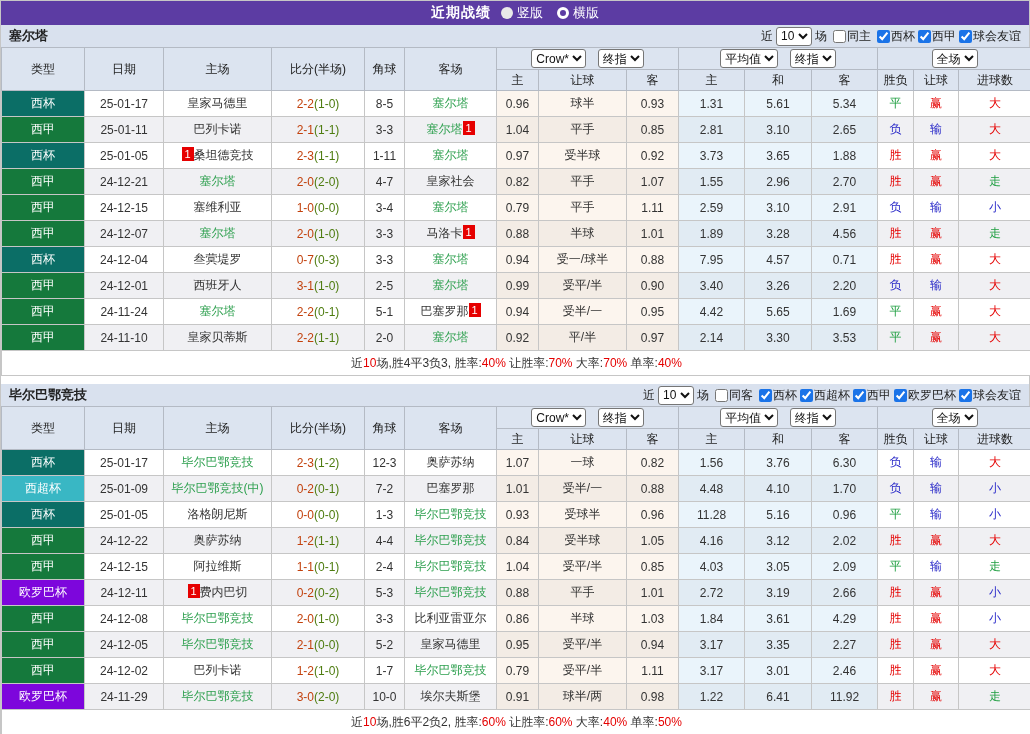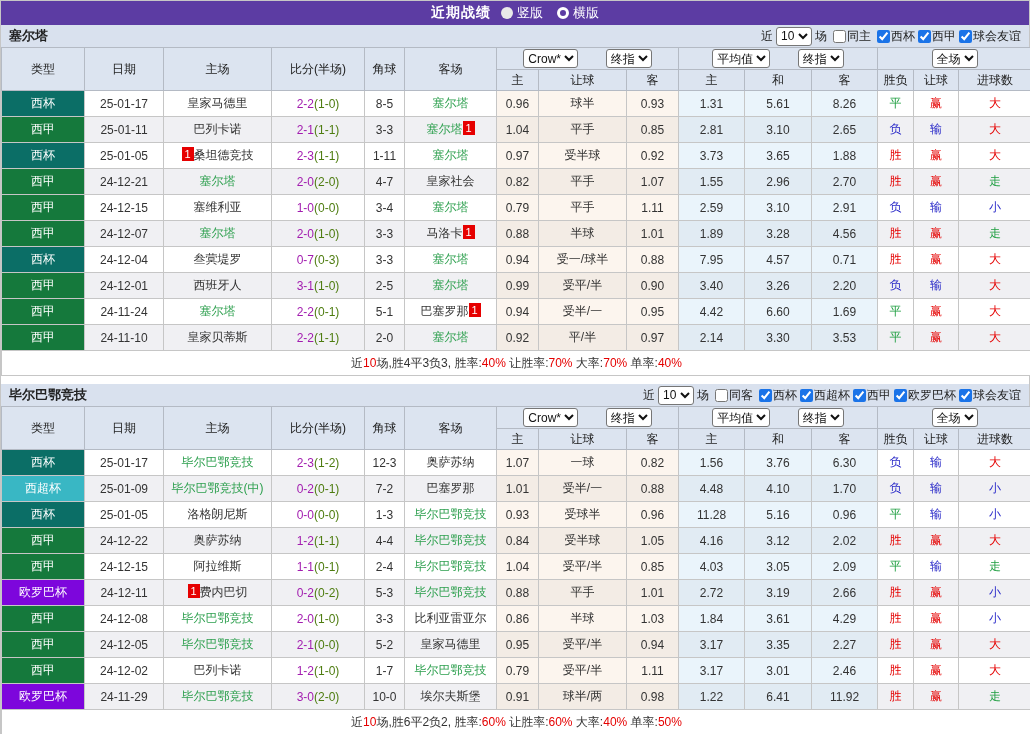--- a/index.html
+++ b/index.html
@@ -14,30 +14,30 @@
 .section{width:100%}
 .section.second{margin-top:8px}
 .filterbar{height:22px;background:#D9E1EE;display:flex;align-items:center;font-size:12px;color:#222;padding:0 8px}
 .team-title{font-weight:bold;font-size:13px;color:#222}
 .filters{margin-left:auto;display:flex;align-items:center;gap:3px}
 .filters label{display:flex;align-items:center;cursor:pointer}
 .filters input[type=checkbox]{width:13px;height:13px;accent-color:#1a73e8;margin:0 1px 0 3px}
 select{font-size:12px;height:19px;background:#fff;border:1px solid #767676;border-radius:3px;color:#111}
 table{border-collapse:collapse;table-layout:fixed;width:1030px;font-size:12px;background:#fff}
 th{background:#DCE4F0;border:1px solid #b4bac4;font-weight:normal;color:#222;height:21px;padding:1px;overflow:hidden;white-space:nowrap}
-th select{margin:0 12px}
+th select{margin:0 4px}
 td{border:1px solid #c6c6c6;text-align:center;height:26px;color:#333;overflow:hidden;white-space:nowrap;padding:0 1px}
 tr.even td{background:#F0F0F3}
 td.c1{background:#FCF5EE}
 tr.even td.c1{background:#F3ECE5}
 td.c2{background:#EAF4FB}
 tr.even td.c2{background:#E1EBF3}
 td.type{color:#fff}
 .focus{color:#2EA04F}
-.sc{color:#a21caf}
+.sc{color:#c2410c}
 .half{color:#4d7c0f}
 .badge{display:inline-block;background:#E60000;color:#fff;font-size:11px;min-width:12px;height:14px;line-height:14px;text-align:center;vertical-align:1px}
 .r{color:#E50000}
 .g{color:#1E9E40}
 .b{color:#2929C8}
 td.summary{background:#fff;height:25px;border-top:1px solid #c6c6c6;color:#333}
 td.summary .red{color:#E50000}
 </style>
 </head>
 <body>
@@ -140,21 +140,21 @@
             <td>25-01-17</td>
             <td><span>皇家马德里</span></td>
             <td><span class="sc">2-2</span><span class="half">(1-0)</span></td>
             <td>8-5</td>
             <td><span class="focus">塞尔塔</span></td>
             <td class="c1">0.96</td>
             <td class="c1">球半</td>
             <td class="c1">0.93</td>
             <td class="c2">1.31</td>
             <td class="c2">5.61</td>
-            <td class="c2">8.26</td>
+            <td class="c2">5.34</td>
             <td class="g">平</td>
             <td class="r">赢</td>
             <td class="r">大</td>
           </tr>
           <tr class="even">
             <td class="type" style="background: rgb(21, 121, 60);">西甲</td>
             <td>25-01-11</td>
             <td><span>巴列卡诺</span></td>
             <td><span class="sc">2-1</span><span class="half">(1-1)</span></td>
             <td>3-3</td>
@@ -275,21 +275,21 @@
             <td class="type" style="background: rgb(21, 121, 60);">西甲</td>
             <td>24-11-24</td>
             <td><span class="focus">塞尔塔</span></td>
             <td><span class="sc">2-2</span><span class="half">(0-1)</span></td>
             <td>5-1</td>
             <td><span>巴塞罗那</span><span class="badge">1</span></td>
             <td class="c1">0.94</td>
             <td class="c1">受半/一</td>
             <td class="c1">0.95</td>
             <td class="c2">4.42</td>
-            <td class="c2">6.60</td>
+            <td class="c2">5.65</td>
             <td class="c2">1.69</td>
             <td class="g">平</td>
             <td class="r">赢</td>
             <td class="r">大</td>
           </tr>
           <tr class="even">
             <td class="type" style="background: rgb(21, 121, 60);">西甲</td>
             <td>24-11-10</td>
             <td><span>皇家贝蒂斯</span></td>
             <td><span class="sc">2-2</span><span class="half">(1-1)</span></td>

